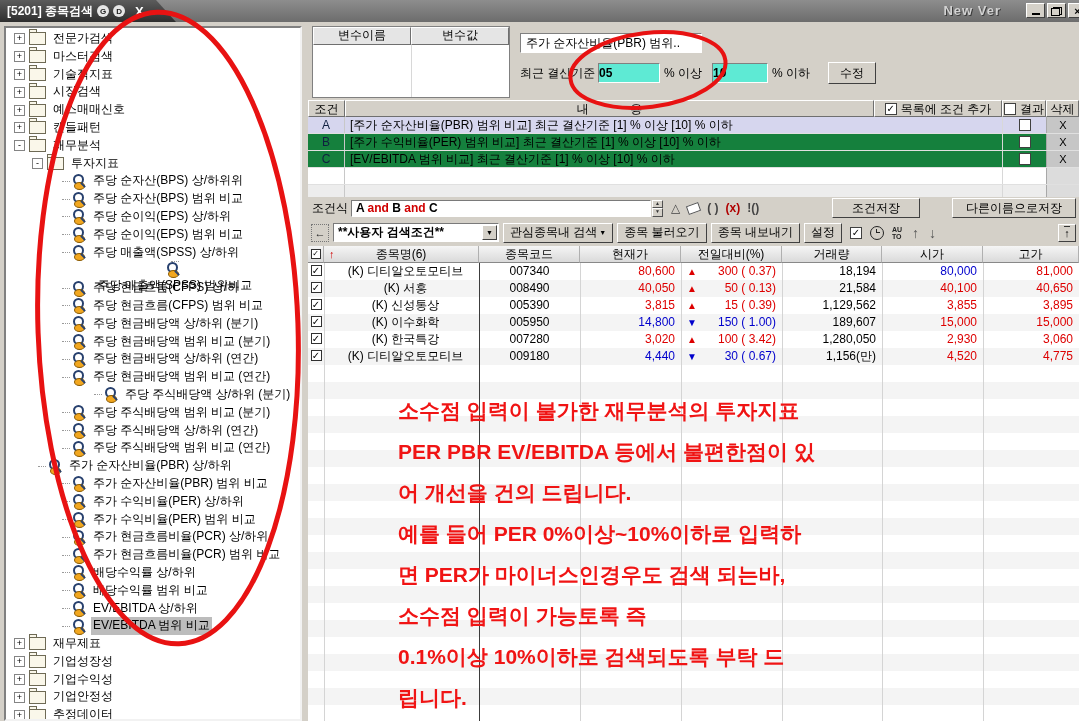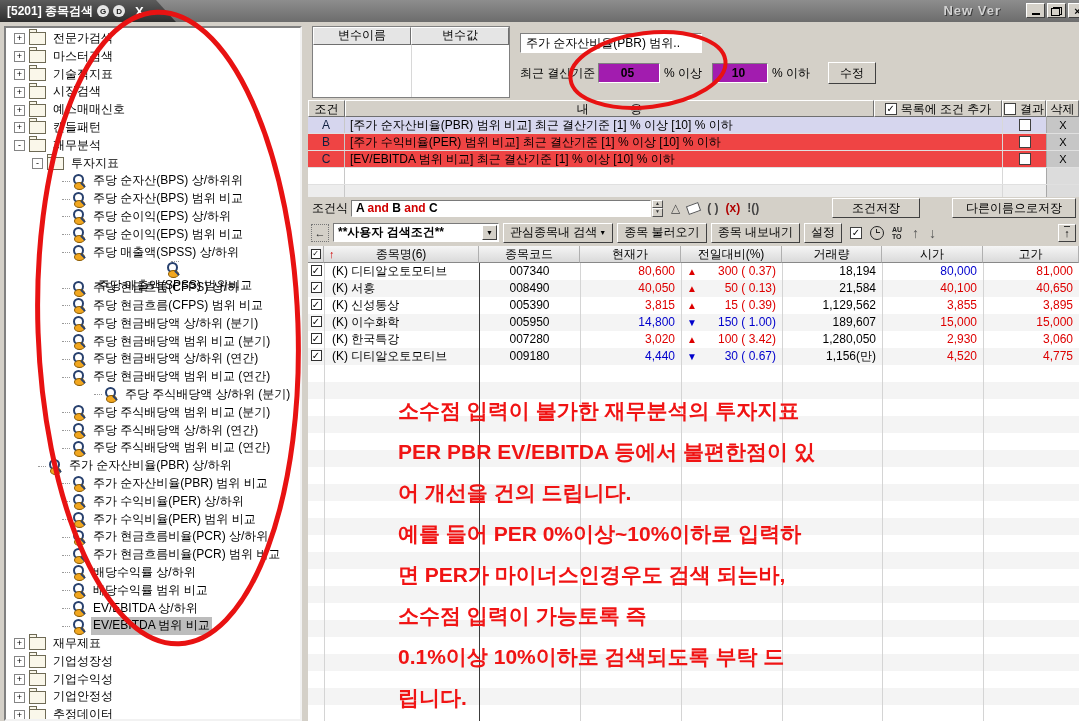--- a/index.html
+++ b/index.html
@@ -49,27 +49,27 @@
     font-size:12px;text-align:center;line-height:15px;box-sizing:border-box;}
   .vars-body{position:relative;height:52px;}
   .vars-body::before{content:"";position:absolute;left:50%;top:0;bottom:0;width:1px;background:#d8d8d8;}
   
   .range-panel{position:absolute;left:514px;top:24px;width:565px;height:74px;}
   .range-title{position:absolute;left:6px;top:9px;width:182px;height:20px;background:#fff;
     border:1px solid;border-color:#808080 #fff #fff #808080;font-size:12px;line-height:19px;padding-left:5px;box-sizing:border-box;
     white-space:nowrap;overflow:hidden;}
   .range-row{position:absolute;left:6px;top:38px;display:flex;align-items:center;font-size:12px;}
   .range-label{width:78px;}
-  .num-input{width:62px;height:20px;background:#a21caf;border:1px solid;border-color:#808080 #fff #fff #808080;
-    font-size:12px;font-weight:bold;text-align:center;line-height:19px;padding-right:3px;box-sizing:border-box;}
+  .num-input{width:62px;height:20px;background:#5eead4;border:1px solid;border-color:#808080 #fff #fff #808080;
+    font-size:12px;font-weight:bold;text-align:left;line-height:19px;padding-right:3px;box-sizing:border-box;}
   .pct{margin:0 10px 0 4px;}
   .modify-btn{width:48px;height:22px;background:#d4d0c8;border:1px solid;border-color:#fff #404040 #404040 #fff;
     font-size:12px;text-align:center;line-height:20px;margin-left:8px;box-sizing:border-box;}
   
-  .cond{position:absolute;left:308px;top:100px;width:771px;height:97px;background:#ef4444;box-sizing:border-box;}
+  .cond{position:absolute;left:308px;top:100px;width:771px;height:97px;background:#15803d;box-sizing:border-box;}
   .cond-header{display:flex;height:17px;font-size:12px;}
   .chcell{background:#d4d0c8;border:1px solid;border-color:#fff #6f6f6f #6f6f6f #fff;box-sizing:border-box;
     display:flex;align-items:center;justify-content:center;gap:4px;line-height:14px;white-space:nowrap;}
   .w-cond{width:37px;}.w-content{flex:1;}.w-add{width:128px;}.w-res{width:44px;}.w-del{width:33px;}
   .cond-row{display:flex;height:16px;font-size:12px;align-items:center;border-bottom:1px solid #e0e0e0;}
   .cond-row .id{width:37px;text-align:center;color:#102040;border-right:1px solid #c8c8c8;box-sizing:border-box;height:100%;line-height:16px;}
   .cond-row .txt{flex:1;padding-left:5px;white-space:nowrap;overflow:hidden;height:100%;line-height:16px;}
   .cond-row .res{width:44px;display:flex;justify-content:center;height:100%;align-items:center;border-left:1px solid #d8d8d8;box-sizing:border-box;}
   .cond-row .del{width:33px;text-align:center;background:#c6c6c6;height:100%;line-height:16px;font-size:11px;border-left:1px solid #a8a8a8;box-sizing:border-box;}
   .cond-row.sel{background:#d6d6ee;}
@@ -121,21 +121,21 @@
   .shcell{background:linear-gradient(#f5f5f5,#dadada);border-right:1px solid #b0b0b0;border-bottom:1px solid #888;
     box-sizing:border-box;font-size:12px;display:flex;align-items:center;justify-content:center;position:relative;white-space:nowrap;}
   .shcell .sort{position:absolute;left:5px;color:#d00000;font-weight:bold;font-size:11px;}
   .stock-body{position:absolute;left:0;top:17px;width:771px;height:458px;
     background:repeating-linear-gradient(to bottom,#ffffff 0 17px,#f4f4f4 17px 34px);}
   .vline{position:absolute;top:0;bottom:0;width:1px;background:#d4d4d4;}
   .vline.dark{background:#3c3c3c;}
   .srow{display:flex;height:17px;font-size:12px;align-items:center;}
   .scell{box-sizing:border-box;height:17px;line-height:17px;white-space:nowrap;overflow:hidden;}
   .c-chk{width:16px;text-align:center;}
-  .c-name{width:155px;padding-left:8px;}
+  .c-name{width:155px;padding-left:8px;text-align:center;}
   .c-code{width:101px;text-align:center;}
   .c-price{width:101px;text-align:right;padding-right:6px;}
   .c-chg{width:101px;position:relative;text-align:right;padding-right:6px;}
   .c-chg .arr{position:absolute;left:6px;font-size:10px;}
   .c-vol{width:100px;text-align:right;padding-right:6px;color:#000;}
   .c-open{width:101px;text-align:right;padding-right:6px;}
   .c-high{width:96px;text-align:right;padding-right:6px;}
   .up{color:#dd0000;}
   .down{color:#0000cc;}
   .row-cb{display:inline-block;width:11px;height:11px;border:1px solid #303030;background:#fff;box-sizing:border-box;

